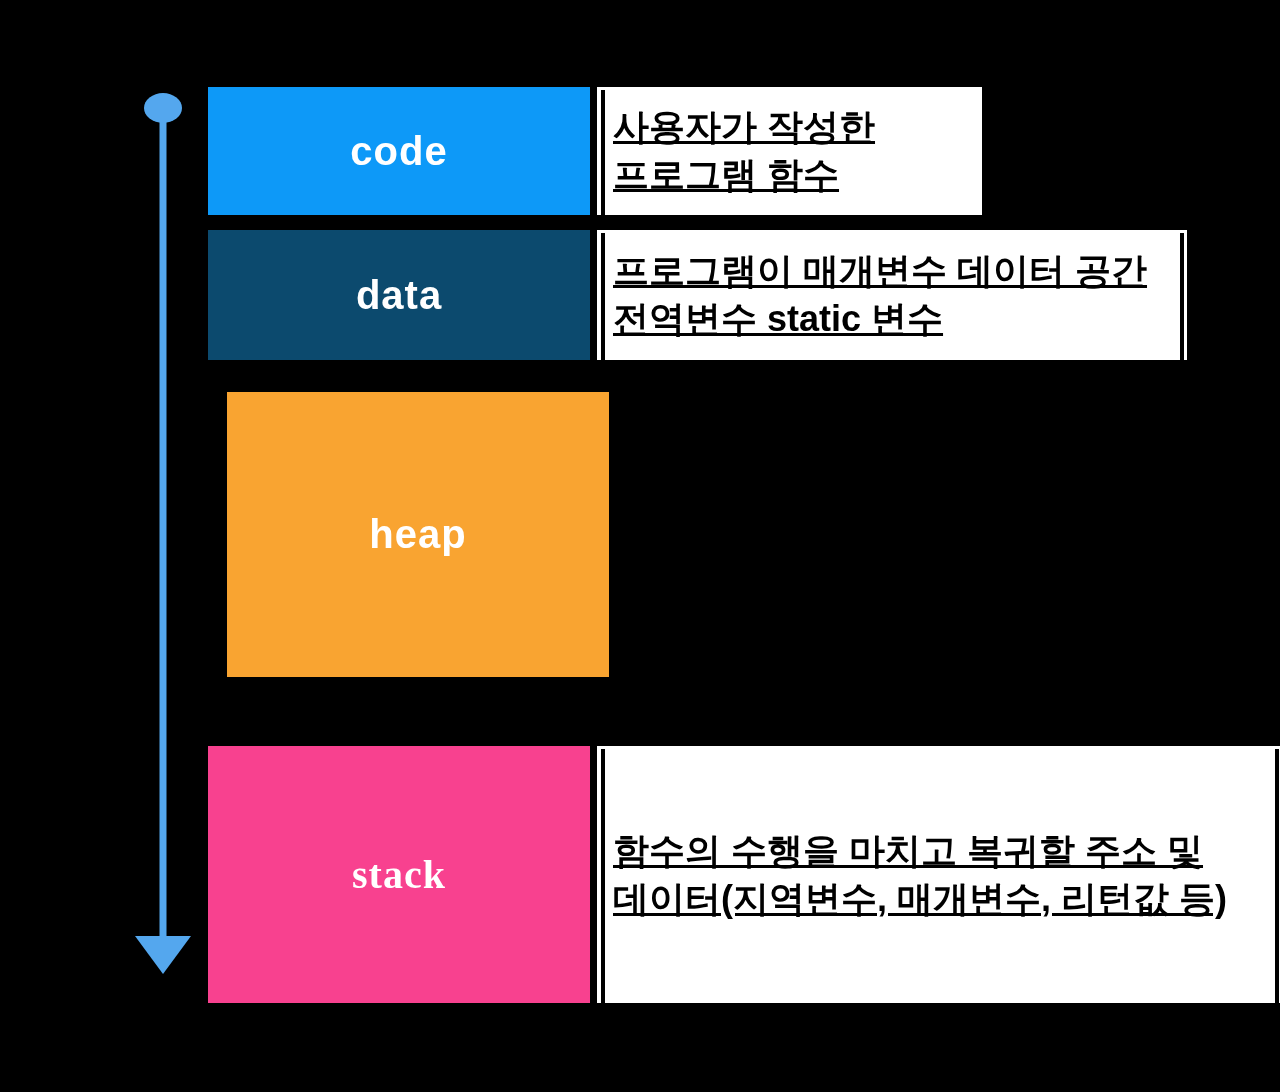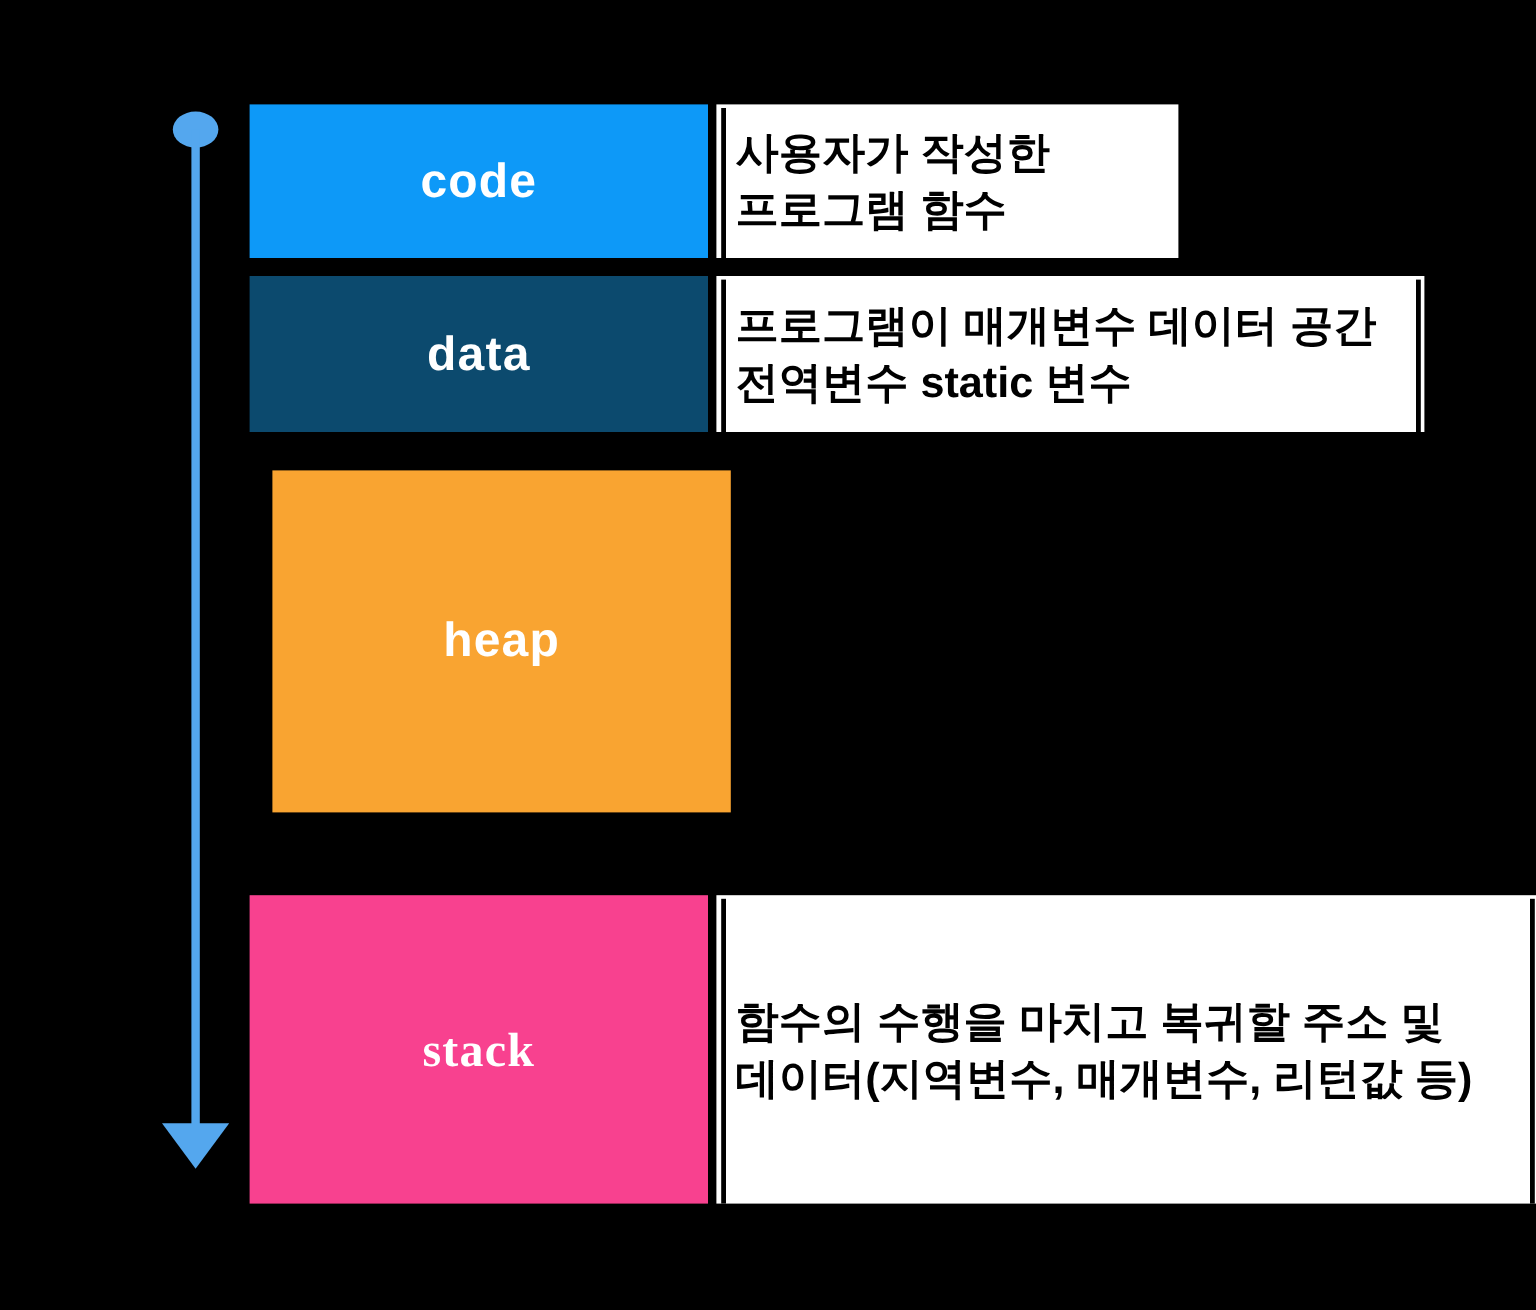--- a/index.html
+++ b/index.html
@@ -13,21 +13,21 @@
     display:flex;align-items:center;justify-content:center;
   }
   .blabel{color:#ffffff;font-weight:bold;font-size:40px;letter-spacing:1px;}
   .block-code{top:87px;height:128px;}
   .block-data{top:230px;height:130px;}
   .block-heap{top:392px;height:285px;margin-left:19px;}
   .block-stack{top:746px;height:257px;font-family:Liberation Serif, serif;}
   .desc{
     position:absolute;background:#ffffff;box-sizing:border-box;
     display:flex;flex-direction:column;justify-content:center;
-    padding-left:16px;padding-right:6px;
+    padding-left:16px;padding-right:6px;text-decoration:underline;
   }
   
   .desc::before{content:"";position:absolute;left:4px;top:3px;bottom:0;width:4px;background:#000;}
   .desc.right-rule::after{content:"";position:absolute;right:3px;top:3px;bottom:0;width:4px;background:#000;}
   .desc-code{left:597px;top:87px;width:385px;height:128px;}
   .desc-data{left:597px;top:230px;width:590px;height:130px;}
   .desc-heap{left:597px;top:392px;width:587px;height:285px;}
   .desc-stack{left:597px;top:746px;width:690px;height:257px;}
   .desc-stack.right-rule::after{right:8px;}
   .dline{

